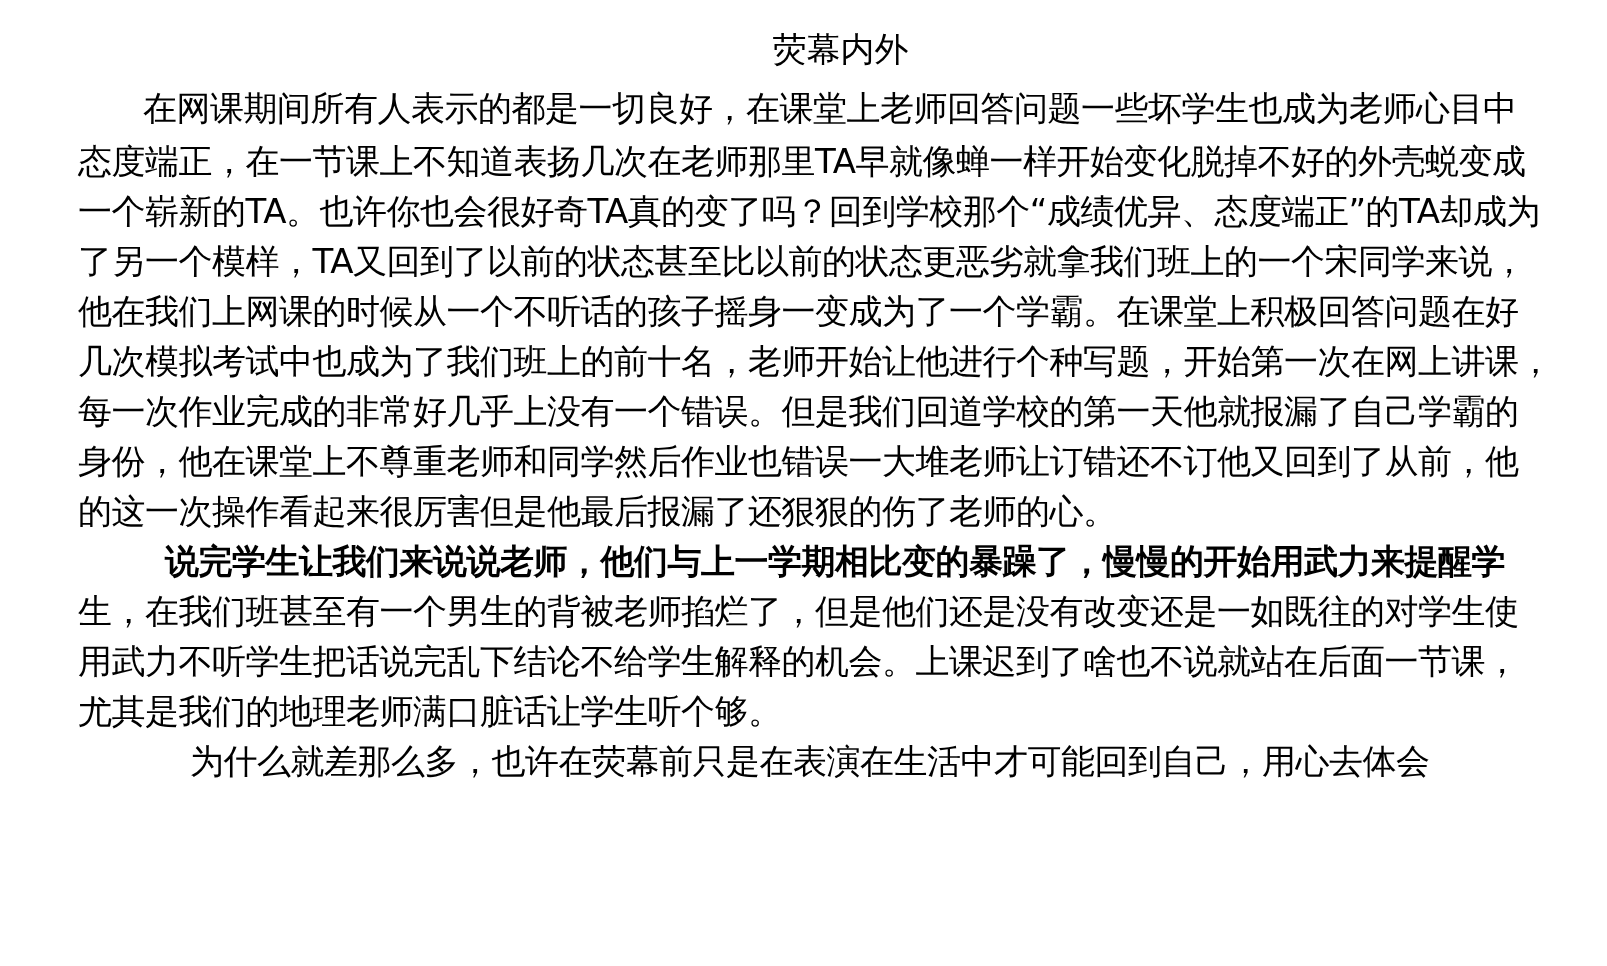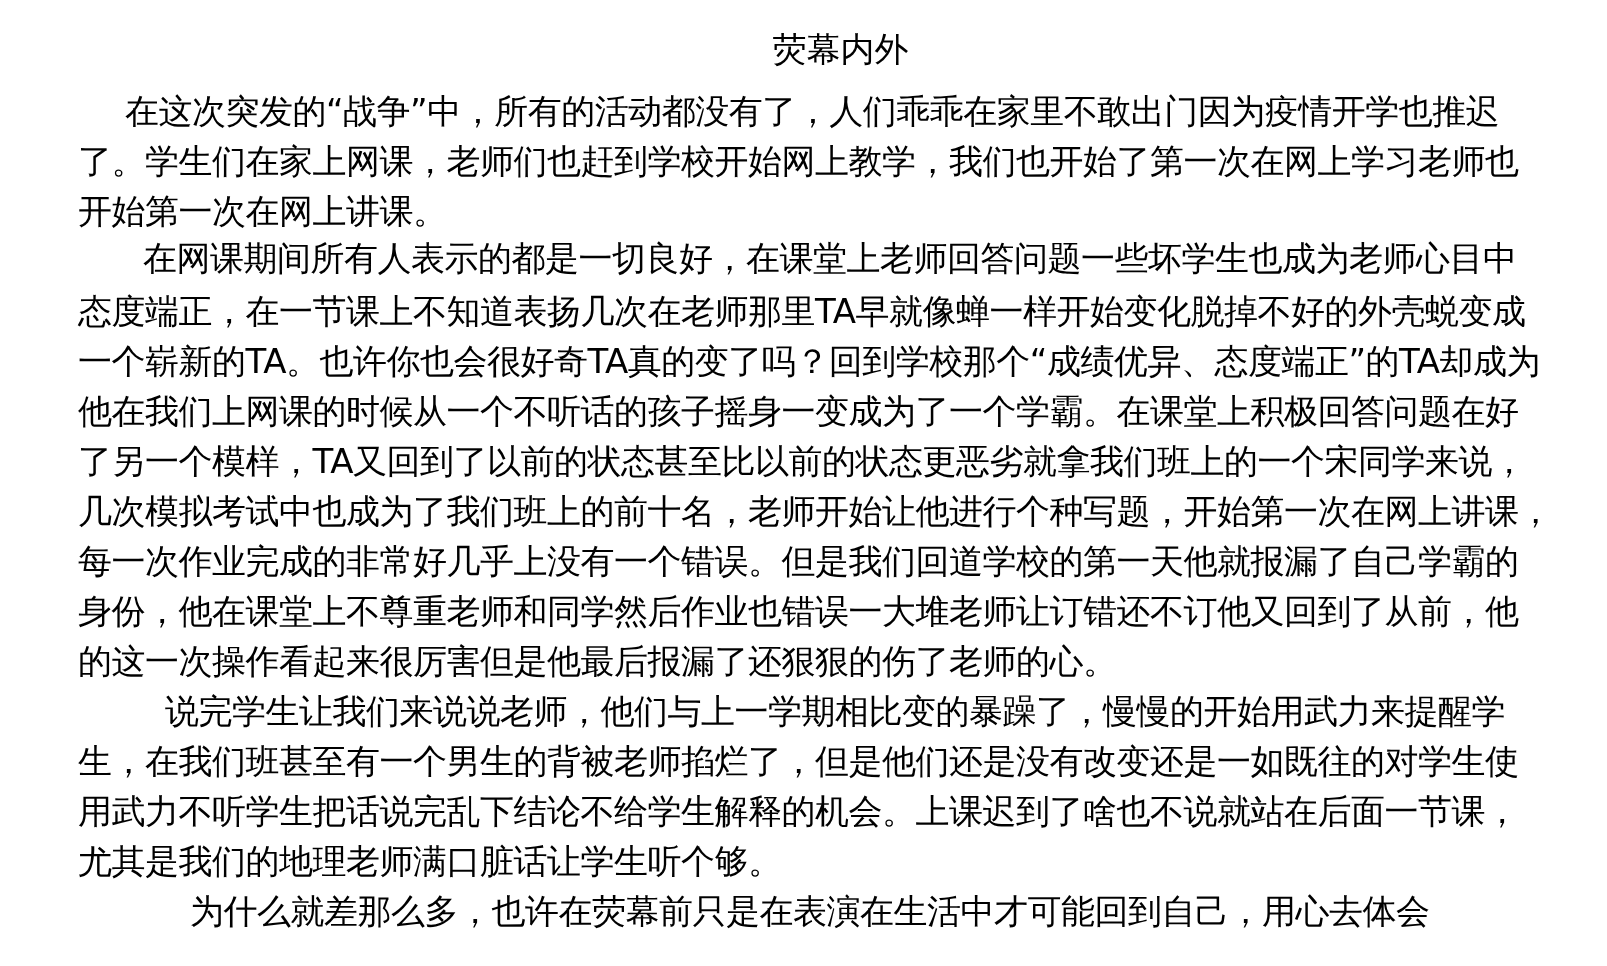--- a/index.html
+++ b/index.html
@@ -26,42 +26,37 @@
     margin-bottom: 12px;
     white-space: nowrap;
   }
   .line {
     white-space: nowrap;
     letter-spacing: -0.5px;
   }
   
   .ind-p1 { padding-left: 47px; }
   .ind-p2 { padding-left: 65px; font-family: Liberation Mono, monospace; }
-  .ind-p3 { padding-left: 87px; }
+  .ind-p3 { padding-left: 87px; font-weight: bold; }
   .ind-p4 { padding-left: 112px; }
 </style>
 </head>
 <body>
 
 <div class="page" style="background: rgb(255, 255, 255); color: rgb(0, 0, 0);">
 
   <div class="doc-title">荧幕内外</div>
 
-  <div>
-    <div class="line ind-p1">在这次突发的“战争”中，所有的活动都没有了，人们乖乖在家里不敢出门因为疫情开学也推迟</div>
-    <div class="line">了。学生们在家上网课，老师们也赶到学校开始网上教学，我们也开始了第一次在网上学习老师也</div>
-    <div class="line">开始第一次在网上讲课。</div>
-  </div>
 
   <div>
     <div class="line ind-p2">在网课期间所有人表示的都是一切良好，在课堂上老师回答问题一些坏学生也成为老师心目中</div>
     <div class="line">态度端正，在一节课上不知道表扬几次在老师那里TA早就像蝉一样开始变化脱掉不好的外壳蜕变成</div>
     <div class="line">一个崭新的TA。也许你也会很好奇TA真的变了吗？回到学校那个“成绩优异、态度端正”的TA却成为</div>
+    <div class="line">了另一个模样，TA又回到了以前的状态甚至比以前的状态更恶劣就拿我们班上的一个宋同学来说，</div>
     <div class="line">他在我们上网课的时候从一个不听话的孩子摇身一变成为了一个学霸。在课堂上积极回答问题在好</div>
-    <div class="line">了另一个模样，TA又回到了以前的状态甚至比以前的状态更恶劣就拿我们班上的一个宋同学来说，</div>
     <div class="line">几次模拟考试中也成为了我们班上的前十名，老师开始让他进行个种写题，开始第一次在网上讲课，</div>
     <div class="line">每一次作业完成的非常好几乎上没有一个错误。但是我们回道学校的第一天他就报漏了自己学霸的</div>
     <div class="line">身份，他在课堂上不尊重老师和同学然后作业也错误一大堆老师让订错还不订他又回到了从前，他</div>
     <div class="line">的这一次操作看起来很厉害但是他最后报漏了还狠狠的伤了老师的心。</div>
   </div>
 
   <div>
     <div class="line ind-p3">说完学生让我们来说说老师，他们与上一学期相比变的暴躁了，慢慢的开始用武力来提醒学</div>
     <div class="line">生，在我们班甚至有一个男生的背被老师掐烂了，但是他们还是没有改变还是一如既往的对学生使</div>
     <div class="line">用武力不听学生把话说完乱下结论不给学生解释的机会。上课迟到了啥也不说就站在后面一节课，</div>

